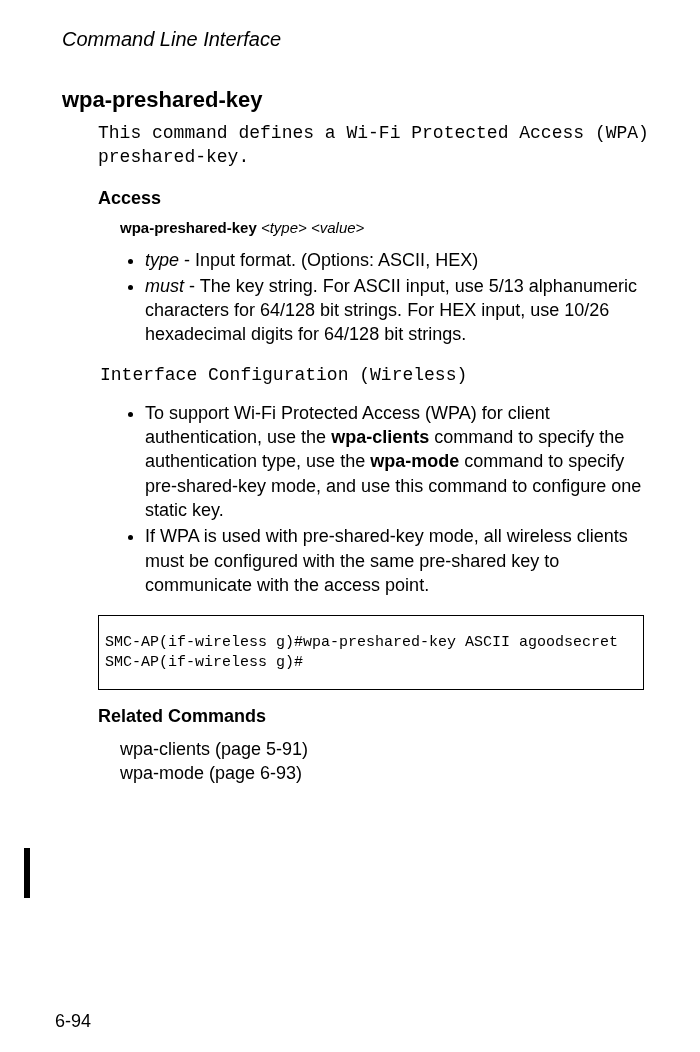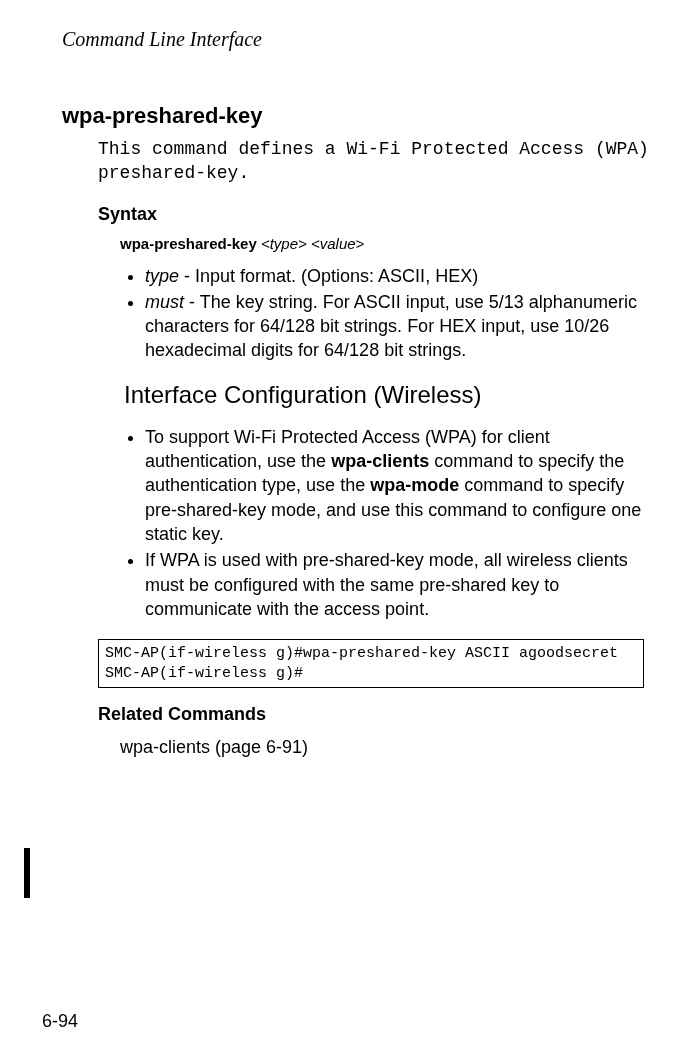--- a/index.html
+++ b/index.html
@@ -11,22 +11,21 @@
     background: #fff;
     color: #000;
     position: relative;
   }
   .page {
     padding: 28px 50px 0 62px;
   }
   .header-title {
     font-style: italic;
     font-size: 20px;
-    margin-bottom: 52px;
-    font-family: Liberation Serif, serif;
+    margin-bottom: 36px;
   }
   .cmd-title {
     font-weight: bold;
     font-size: 22px;
     margin-bottom: 8px;
   }
   .desc {
     font-size: 18px;
     line-height: 1.35;
     margin-left: 36px;
@@ -50,42 +49,43 @@
     margin: 0 0 18px 58px;
     padding-left: 18px;
     font-size: 18px;
     line-height: 1.35;
   }
   ul.bullets li {
     margin-bottom: 2px;
     margin-left: 7px;
   }
   .mode-text {
-    margin-left: 62px;
-    font-size: 24px;
+    margin-left: 38px;
+    font-size: 18px;
     margin-bottom: 16px;
+    font-family: Liberation Mono, monospace;
   }
   .example-box {
     border: 1px solid #000;
     font-family: "Courier New", monospace;
     font-size: 15px;
-    padding: 4px 6px;
+    padding: 17px 6px;
     margin: 0 6px 16px 36px;
     line-height: 1.3;
     white-space: pre;
   }
   .related {
     margin-left: 58px;
     font-size: 18px;
     line-height: 1.35;
   }
   .page-number {
     position: absolute;
     bottom: 20px;
-    left: 42px;
+    left: 55px;
     font-size: 18px;
   }
   .change-bar {
     position: absolute;
     left: 24px;
     width: 6px;
     height: 50px;
     background: #000;
     top: 848px;
   }
@@ -93,21 +93,21 @@
 </head>
 <body>
 
 <div class="page">
   <div class="header-title">Command Line Interface</div>
 
   <div class="cmd-title">wpa-preshared-key</div>
 
   <div class="desc">This command defines a Wi-Fi Protected Access (WPA) preshared-key.</div>
 
-  <div class="section-label">Syntax</div>
+  <div class="section-label">Access</div>
 
   <div class="syntax-line">
     <span class="bold">wpa-preshared-key</span>
     <span> </span>
     <span class="italic">&lt;type&gt;</span>
     <span> </span>
     <span class="italic">&lt;value&gt;</span>
   </div>
 
   <ul class="bullets">
@@ -131,19 +131,20 @@
     </li>
   </ul>
 
 
   <div class="example-box">SMC-AP(if-wireless g)#wpa-preshared-key ASCII agoodsecret
 SMC-AP(if-wireless g)#</div>
 
   <div class="section-label">Related Commands</div>
 
   <div class="related">
-    <div>wpa-clients (page 6-91)</div>
+    <div>wpa-clients (page 5-91)</div>
+    <div>wpa-mode (page 6-93)</div>
   </div>
 </div>
 
 <div class="change-bar"></div>
 
 <div class="page-number">6-94</div>
 
 </body></html>

